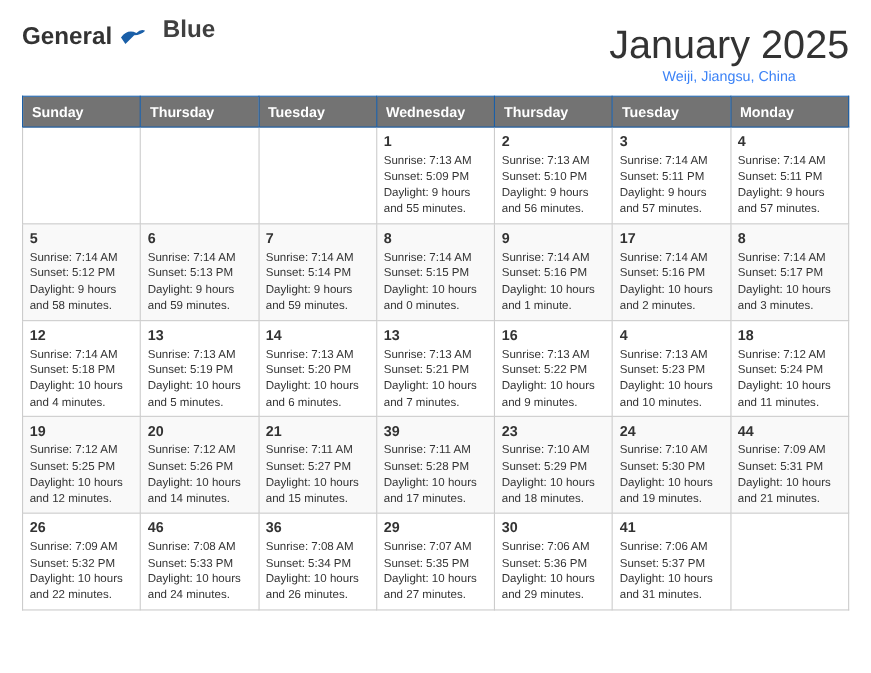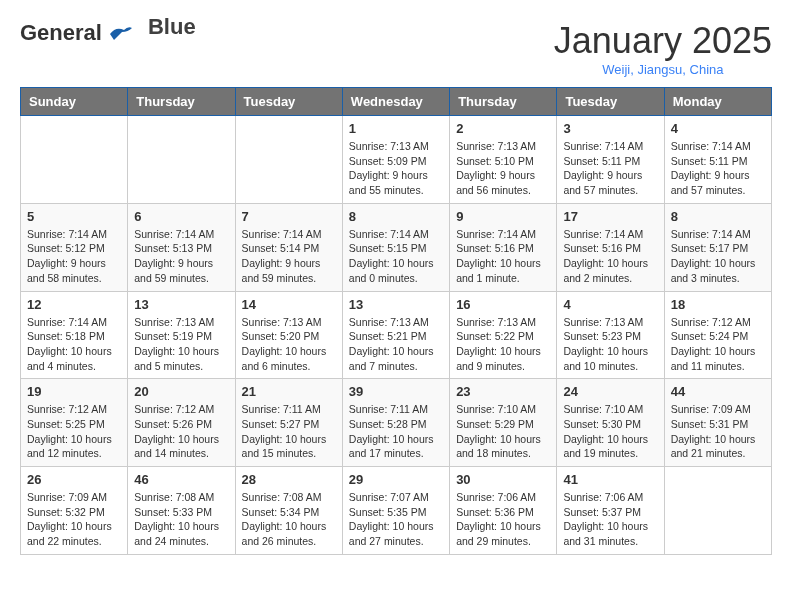--- a/index.html
+++ b/index.html
@@ -219,21 +219,21 @@
       <tr>
         <td>
           <div class="day-number">26</div>
           <div class="day-info">Sunrise: 7:09 AM<br>Sunset: 5:32 PM<br>Daylight: 10 hours and 22 minutes.</div>
         </td>
         <td>
           <div class="day-number">46</div>
           <div class="day-info">Sunrise: 7:08 AM<br>Sunset: 5:33 PM<br>Daylight: 10 hours and 24 minutes.</div>
         </td>
         <td>
-          <div class="day-number">28</div>
+          <div class="day-number">36</div>
           <div class="day-info">Sunrise: 7:08 AM<br>Sunset: 5:34 PM<br>Daylight: 10 hours and 26 minutes.</div>
         </td>
         <td>
           <div class="day-number">29</div>
           <div class="day-info">Sunrise: 7:07 AM<br>Sunset: 5:35 PM<br>Daylight: 10 hours and 27 minutes.</div>
         </td>
         <td>
           <div class="day-number">30</div>
           <div class="day-info">Sunrise: 7:06 AM<br>Sunset: 5:36 PM<br>Daylight: 10 hours and 29 minutes.</div>
         </td>

